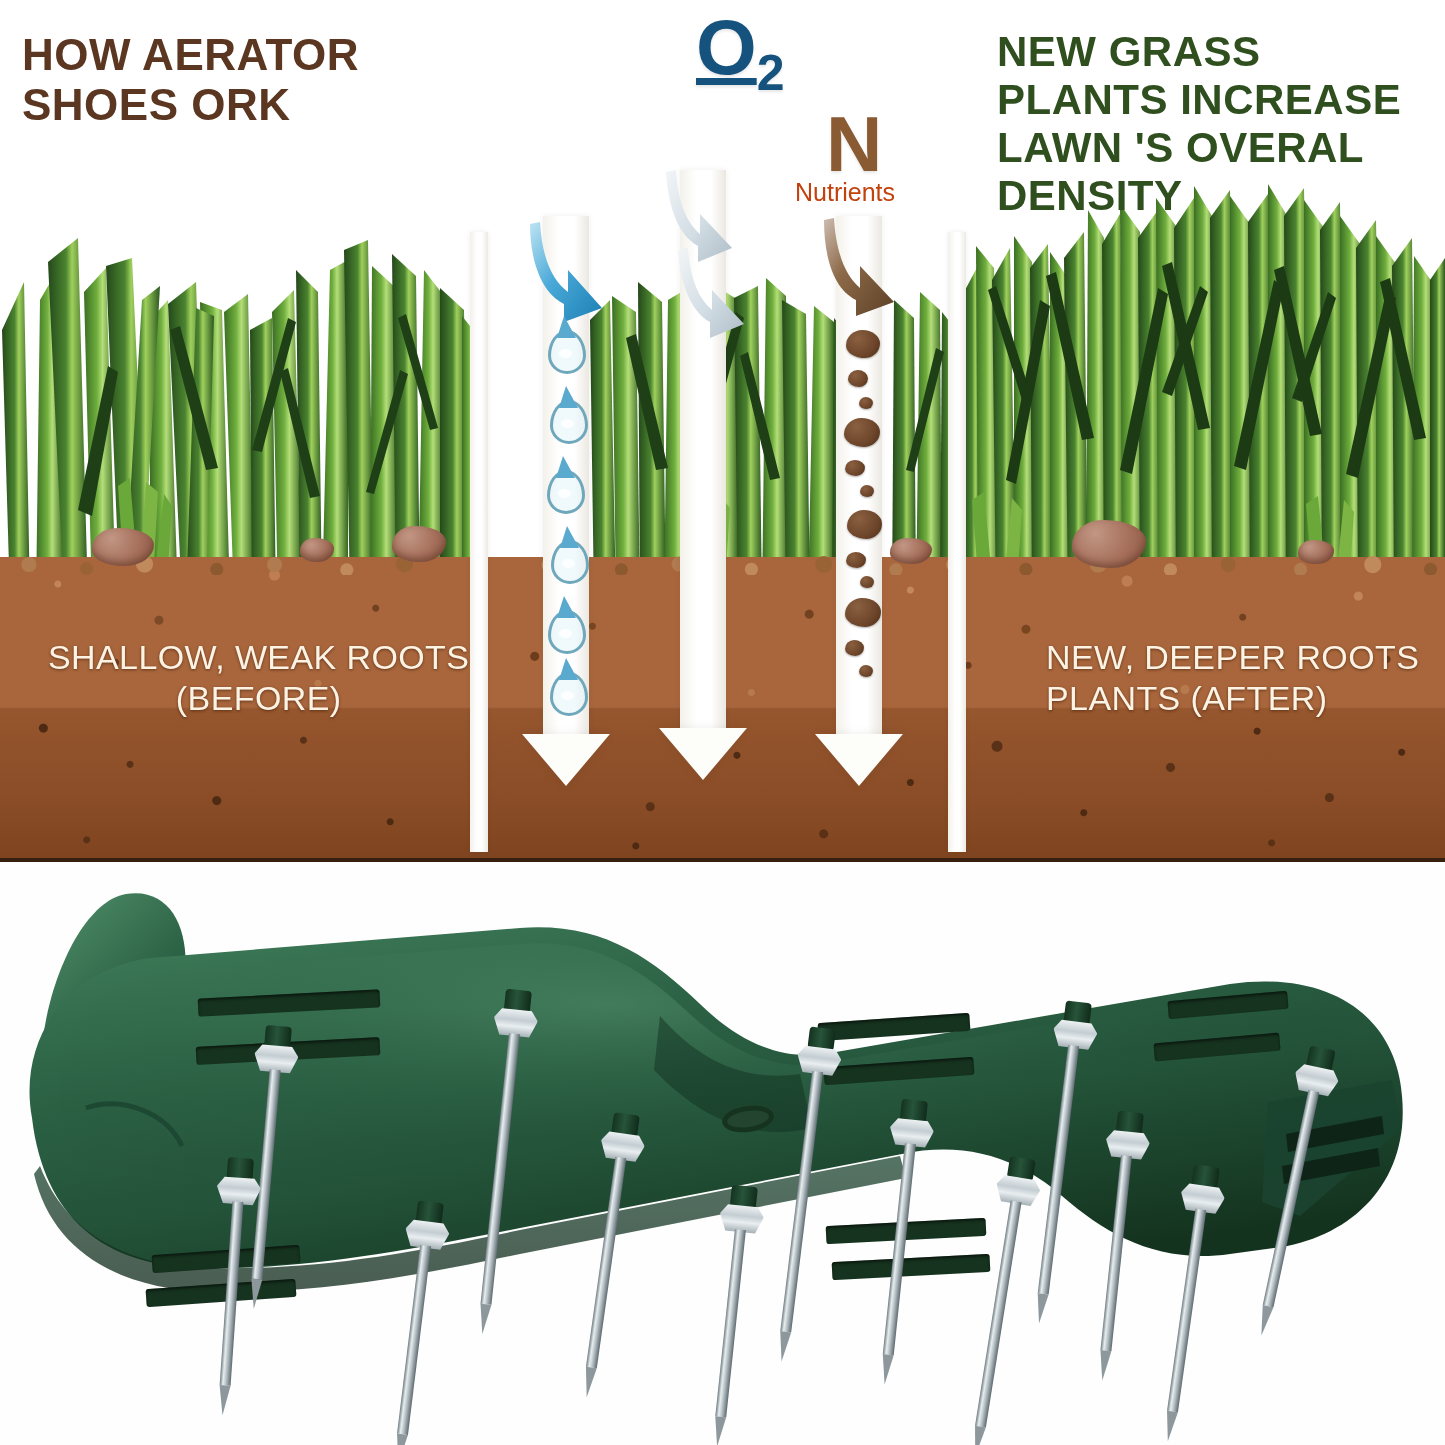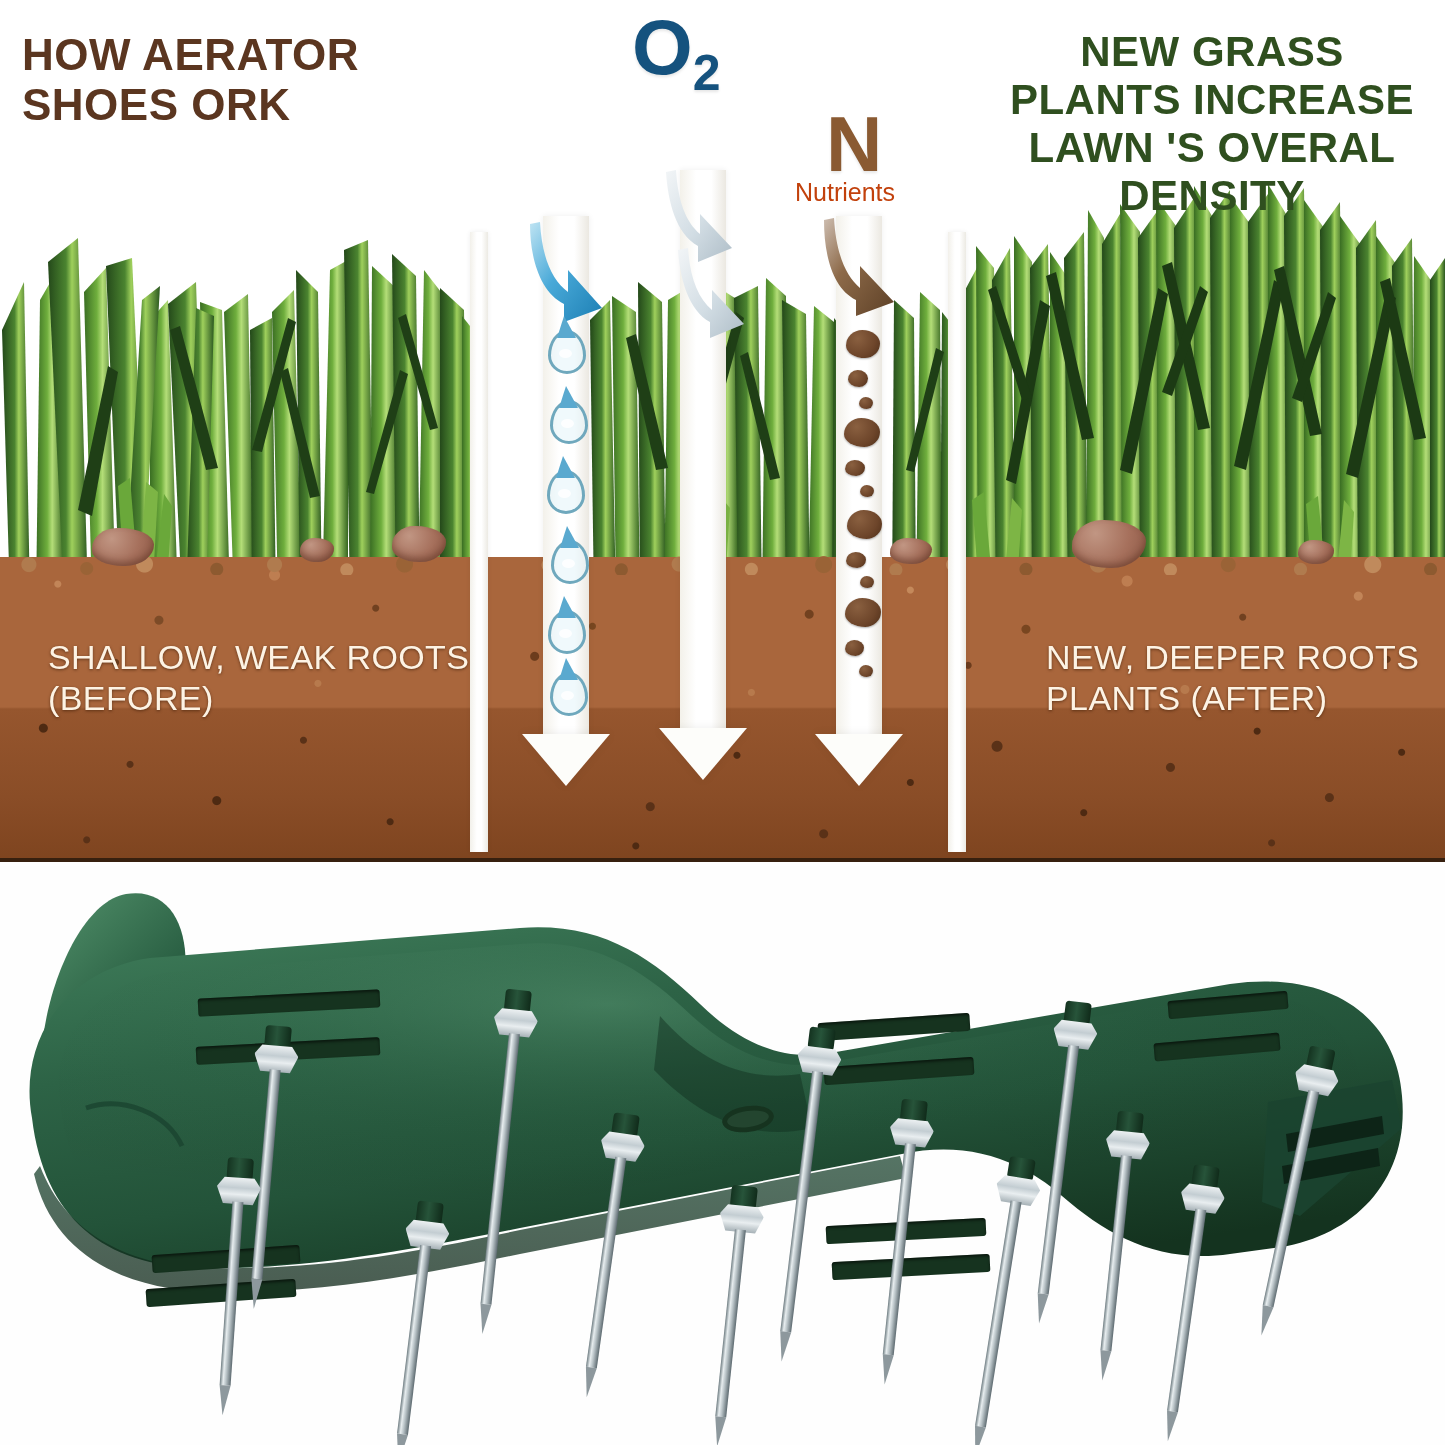--- a/index.html
+++ b/index.html
@@ -7,28 +7,28 @@
               font-family:"Liberation Sans", sans-serif; overflow:hidden; }
 
   #page { position:relative; width:1445px; height:1445px; background:#fff; }
 
   
   #diagram { position:absolute; left:0; top:0; width:1445px; height:865px; background:#fff; overflow:hidden; }
 
   
   .title { position:absolute; font-weight:bold; letter-spacing:.5px; line-height:1.14; }
   #title-left  { left:22px;  top:30px;  width:420px; font-size:44px; color:#5b3620; }
-  #title-right { right:18px; top:28px;  width:430px; font-size:42px; color:#2f4f1f; text-align:center; }
+  #title-right { right:18px; top:28px;  width:430px; font-size:42px; color:#2f4f1f; text-align:left; }
 
   .chem { position:absolute; font-weight:bold; line-height:1; }
   #lbl-h2o { left:505px; top:105px; font-size:78px; color:#5bb6de;
              text-shadow:0 2px 3px rgba(0,0,0,.10); }
   #lbl-h2o .sub { font-size:50px; vertical-align:-16px; }
-  #lbl-o2  { left:632px; top:8px;  font-size:78px; color:#15527e;
-             text-shadow:0 2px 3px rgba(0,0,0,.10); }
+  #lbl-o2  { left:696px; top:8px;  font-size:78px; color:#15527e;
+             text-shadow:0 2px 3px rgba(0,0,0,.10);text-decoration:underline; }
   #lbl-o2 .sub { font-size:50px; vertical-align:-16px; }
   #lbl-n   { left:826px; top:105px; font-size:78px; color:#8a5a32;
              text-shadow:0 2px 3px rgba(0,0,0,.10); }
   #lbl-nutrients { position:absolute; left:795px; top:178px; font-size:25px; color:#c2410c; font-weight:normal; }
 
   
   #soil { position:absolute; left:0; top:557px; width:1445px; height:305px;
           background:
             linear-gradient(to bottom,
               #a9663c 0px, #a9663c 150px,
@@ -103,21 +103,21 @@
        radial-gradient(circle at 76% 58%, #b07b4e 8px, transparent 9px),
        radial-gradient(circle at 81% 80%, #c08a5c 6px, transparent 7px),
        radial-gradient(circle at 85% 60%, #9a6336 7px, transparent 8px),
        radial-gradient(circle at 90% 78%, #b07b4e 6px, transparent 7px),
        radial-gradient(circle at 95% 60%, #c08a5c 8px, transparent 9px),
        radial-gradient(circle at 99% 78%, #8d5a30 6px, transparent 7px);
      background-repeat:no-repeat; }
 
   .soil-caption { position:absolute; color:#fdf3e4; font-size:34px; font-weight:500;
      line-height:1.22; letter-spacing:.4px; text-shadow:0 1px 3px rgba(60,28,8,.65); }
-  #cap-left  { left:48px;  top:637px; }
+  #cap-left  { left:48px;  top:637px;text-align:center; }
   #cap-right { left:1046px; top:637px; }
 
   
   .grass { position:absolute; bottom:0; height:100%; width:100%; }
 
   
   .rock { position:absolute; border-radius:42% 58% 48% 52% / 55% 45% 58% 42%;
           background:radial-gradient(circle at 32% 28%, #c19683 0%, #a6705c 55%, #8b5744 100%);
           box-shadow:inset 0 -4px 7px rgba(80,40,25,.45); }
 

